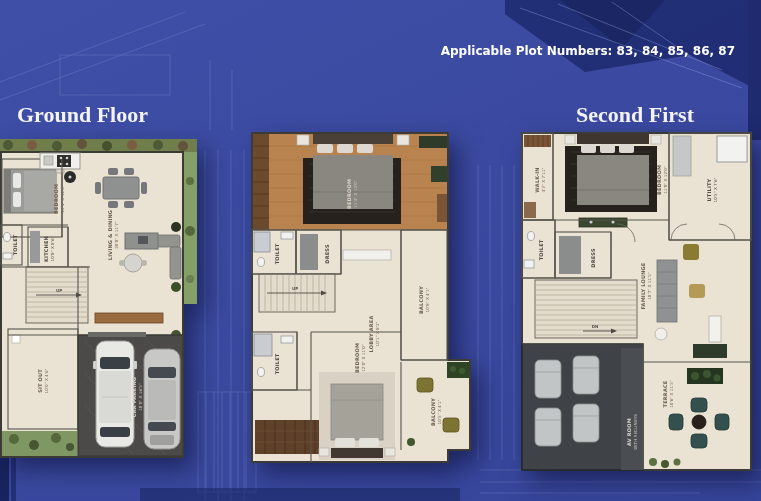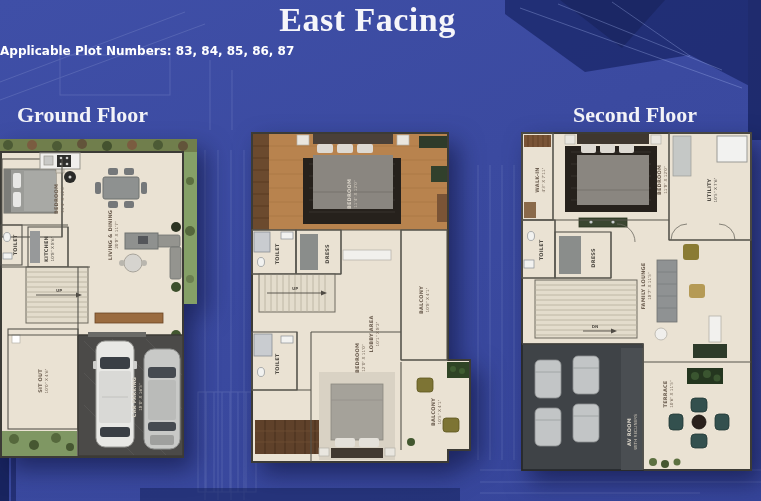--- a/index.html
+++ b/index.html
@@ -2,21 +2,21 @@
 <html><head>
 <meta charset="utf-8">
 <style>
   html,body{margin:0;padding:0;background:#2b377f;}
   .page{position:relative;width:761px;height:501px;overflow:hidden;
         background:linear-gradient(155deg,#3f4fa7 0%,#3b4aa0 45%,#36459a 100%);
         font-family:"Liberation Sans",sans-serif;}
   .title{position:absolute;top:1px;left:0;width:735px;text-align:center;
          font-family:"Liberation Serif",serif;font-size:34px;font-weight:600;
          color:#f6f6fa;letter-spacing:.5px;}
-  .subtitle{position:absolute;top:44px;left:0;width:735px;text-align:left;
+  .subtitle{position:absolute;top:44px;left:0;width:735px;text-align:right;
          font-family:"DejaVu Sans",sans-serif;font-size:12px;font-weight:700;color:#ffffff;}
   .floor-label{position:absolute;font-family:"Liberation Serif",serif;font-size:22px;
          font-weight:600;color:#f3f3f8;text-align:center;white-space:nowrap;}
   #lbl-ground{left:0;width:165px;top:102px;text-align:center;}
   #lbl-first{left:272px;width:180px;top:102px;}
   #lbl-second{left:542px;width:186px;top:102px;}
   .plan{position:absolute;filter:drop-shadow(9px 11px 12px rgba(7,11,48,.55));}
   .bgart{position:absolute;left:0;top:0;}
   
   .rn{font:600 5px "DejaVu Sans",sans-serif;fill:#6e6052;text-anchor:middle;letter-spacing:.2px;}
@@ -54,25 +54,24 @@
       <path d="M206,392 V492 M214,392 V492 M222,392 V492 M230,392 V492 M238,392 V492 M246,392 V492"></path>
       <rect x="60" y="55" width="110" height="40"></rect>
     </g>
     <g fill="#18245f">
       <rect x="0" y="402" width="9" height="99"></rect>
       <rect x="11" y="430" width="5" height="71" opacity="0.65"></rect>
       <rect x="140" y="488" width="320" height="13" opacity="0.55"></rect>
     </g>
   </svg>
 
-  <div class="title">East Facing</div>
   <div class="subtitle">Applicable Plot Numbers: 83, 84, 85, 86, 87</div>
 
   <div class="floor-label" id="lbl-ground">Ground Floor</div>
-  <div class="floor-label" id="lbl-second">Second Floor</div>
+  <div class="floor-label" id="lbl-second">Second First</div>
 
   <svg class="plan" style="left:0;top:139px" width="197" height="341" viewBox="0 0 197 341">
     <g>
       <rect x="0" y="0" width="197" height="13" fill="#707e4c"></rect>
       <circle cx="8" cy="6" r="5" fill="#4c5a35"></circle>
         <circle cx="32" cy="6" r="5" fill="#7a5c40"></circle>
       <circle cx="57" cy="7" r="5" fill="#4c5a35"></circle>
         <circle cx="82" cy="5" r="5" fill="#62543a"></circle>
       <circle cx="107" cy="7" r="5" fill="#44522f"></circle>
         <circle cx="132" cy="6" r="5" fill="#7a5c40"></circle>

